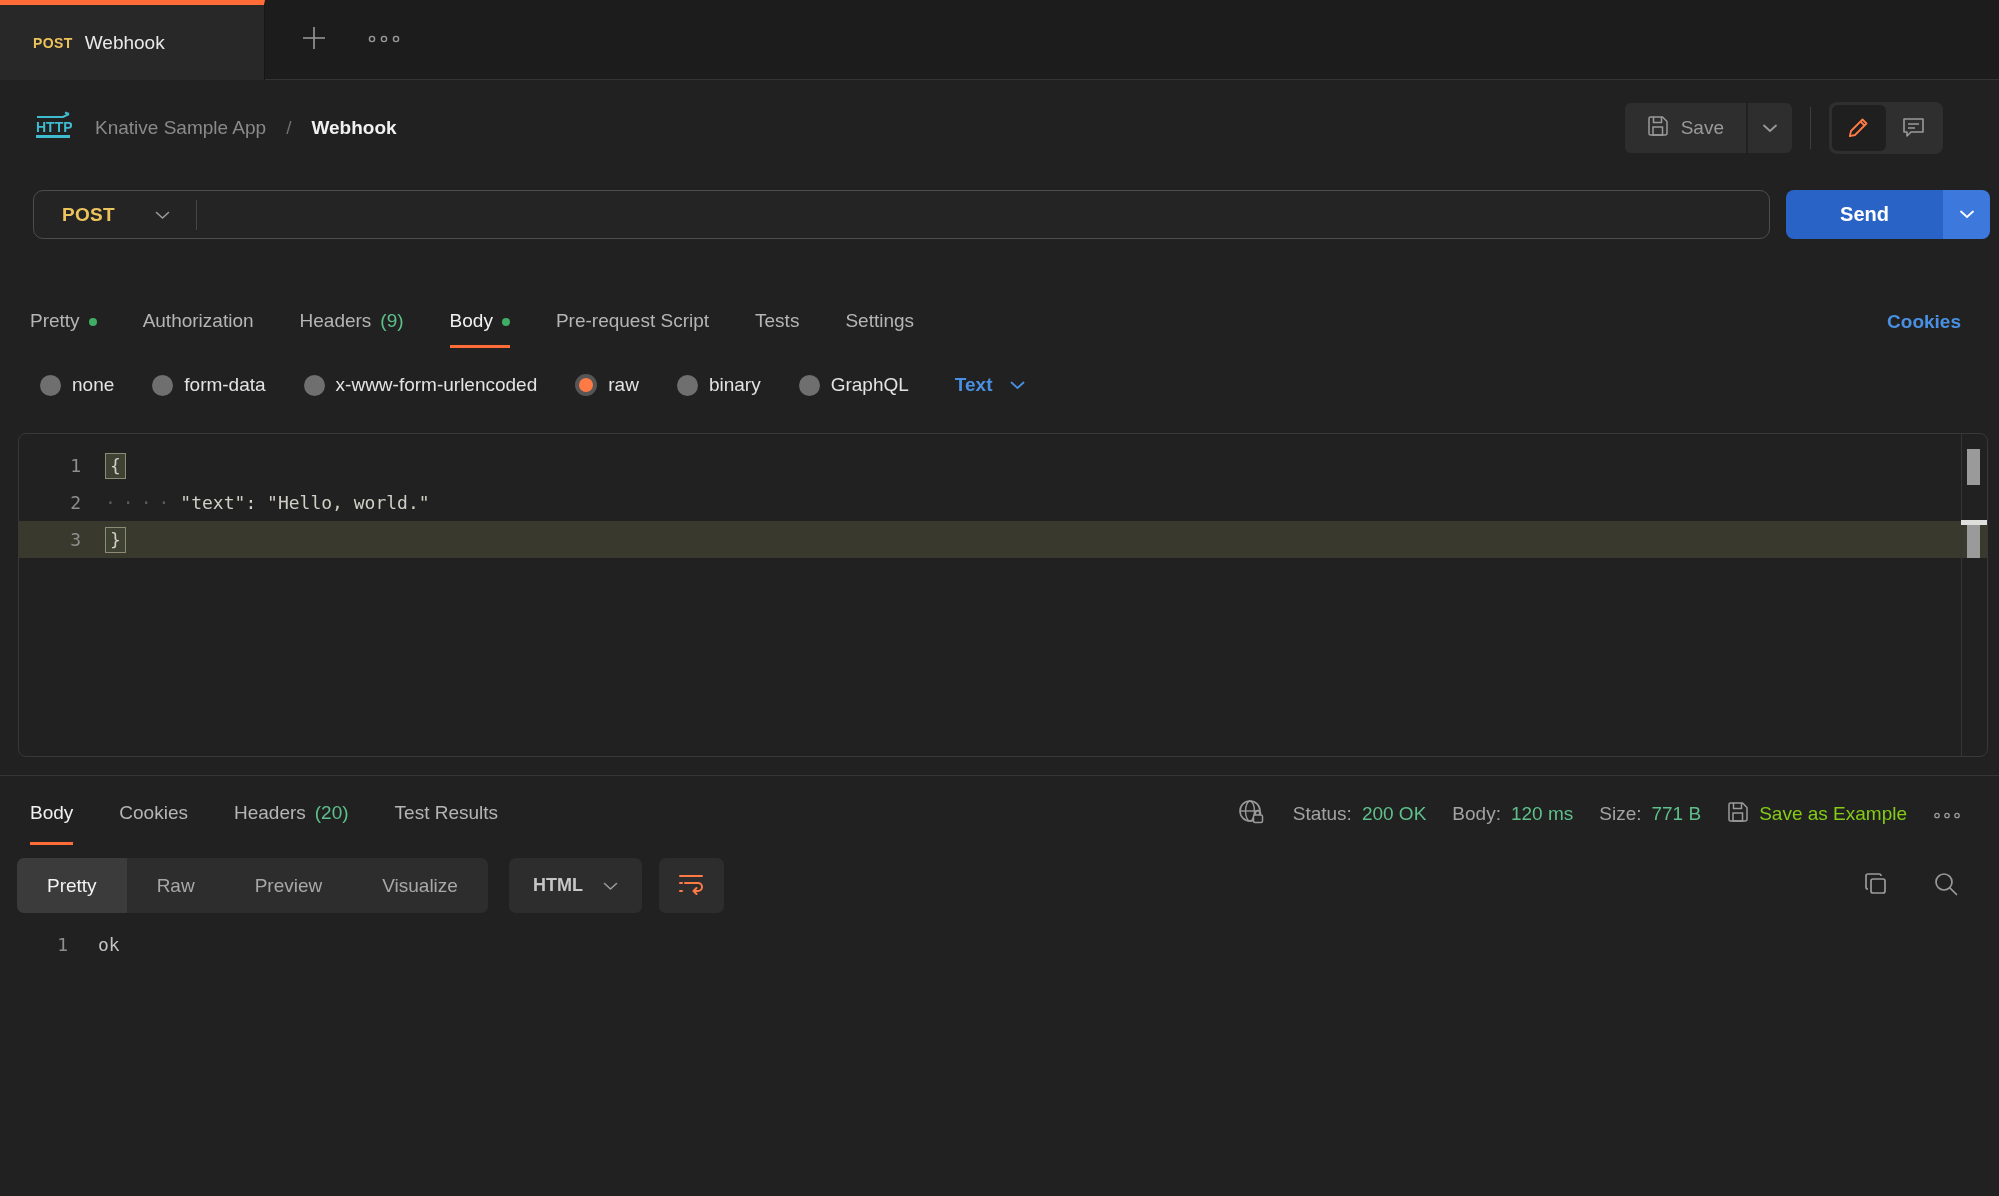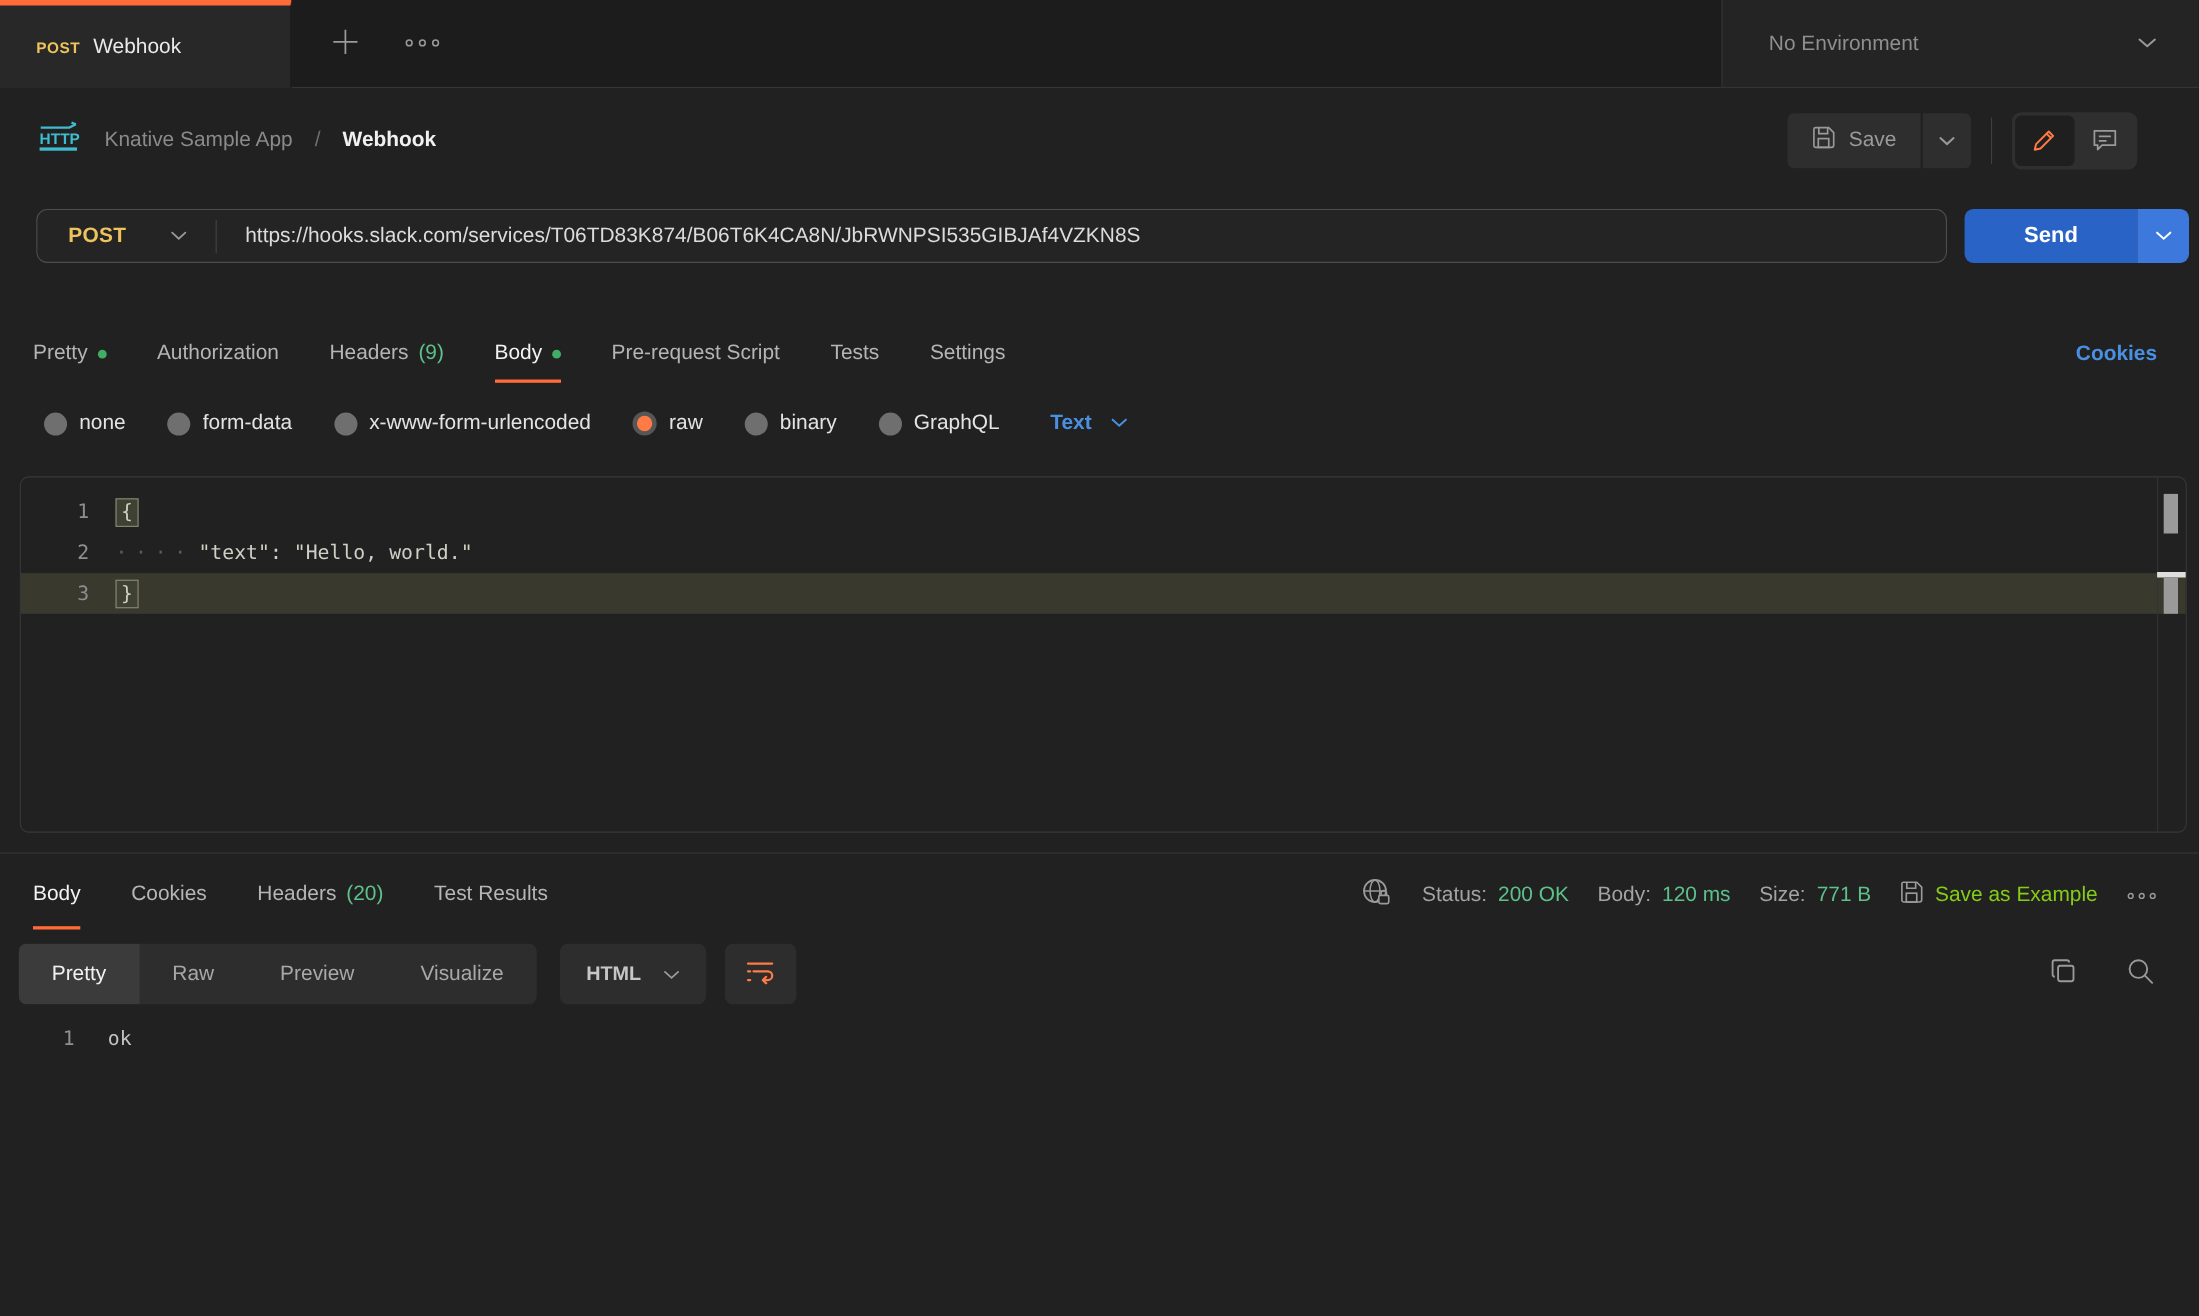--- a/index.html
+++ b/index.html
@@ -131,28 +131,20 @@
       </button>
       <button class="icon-btn">
         <span>
           <svg width="34" height="10" viewBox="0 0 34 10">
               <circle cx="5" cy="5" r="2.6" fill="none" stroke="#9a9a9a" stroke-width="1.4"></circle>
               <circle cx="17" cy="5" r="2.6" fill="none" stroke="#9a9a9a" stroke-width="1.4"></circle>
               <circle cx="29" cy="5" r="2.6" fill="none" stroke="#9a9a9a" stroke-width="1.4"></circle>
             </svg>
         </span>
       </button>
-    </div>
-    <div class="env-section">
-      <span class="env-label">No Environment</span>
-      <span class="chev">
-        <svg width="18" height="10" viewBox="0 0 18 10">
-            <path d="M2 2l7 6 7-6" fill="none" stroke="#9a9a9a" stroke-width="1.8" stroke-linecap="round"></path>
-          </svg>
-      </span>
     </div>
   </div>
 
   <div class="toolbar">
     <div class="breadcrumb">
       <span>
         <svg width="42" height="30" viewBox="0 0 42 30">
           <path d="M4 6h26l6-3" fill="none" stroke="#3fbccf" stroke-width="2"></path>
           <path d="M36 3l-4-1.5" fill="none" stroke="#3fbccf" stroke-width="2"></path>
           <text x="3" y="21" font-family="Liberation Sans, sans-serif" font-size="14" font-weight="bold" fill="#3fbccf">HTTP</text>
@@ -209,21 +201,20 @@
     <div class="url-bar">
       <div class="method-select">
         <span class="method-label">POST</span>
         <span class="chev">
           <svg width="15" height="9" viewBox="0 0 15 9">
               <path d="M1.5 1.5l6 5.5 6-5.5" fill="none" stroke="#9a9a9a" stroke-width="1.6" stroke-linecap="round"></path>
             </svg>
         </span>
       </div>
       <div class="url-divider"></div>
-      <input class="url-input" type="text" value="https://hooks.slack.com/services/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" style="">
     </div>
     <div class="send-group">
       <button class="btn-send">Send</button>
       <button class="btn-send-chev">
         <span>
           <svg width="16" height="9" viewBox="0 0 16 9">
               <path d="M2 1.5l6 5.5 6-5.5" fill="none" stroke="#fff" stroke-width="1.8" stroke-linecap="round"></path>
             </svg>
         </span>
       </button>

